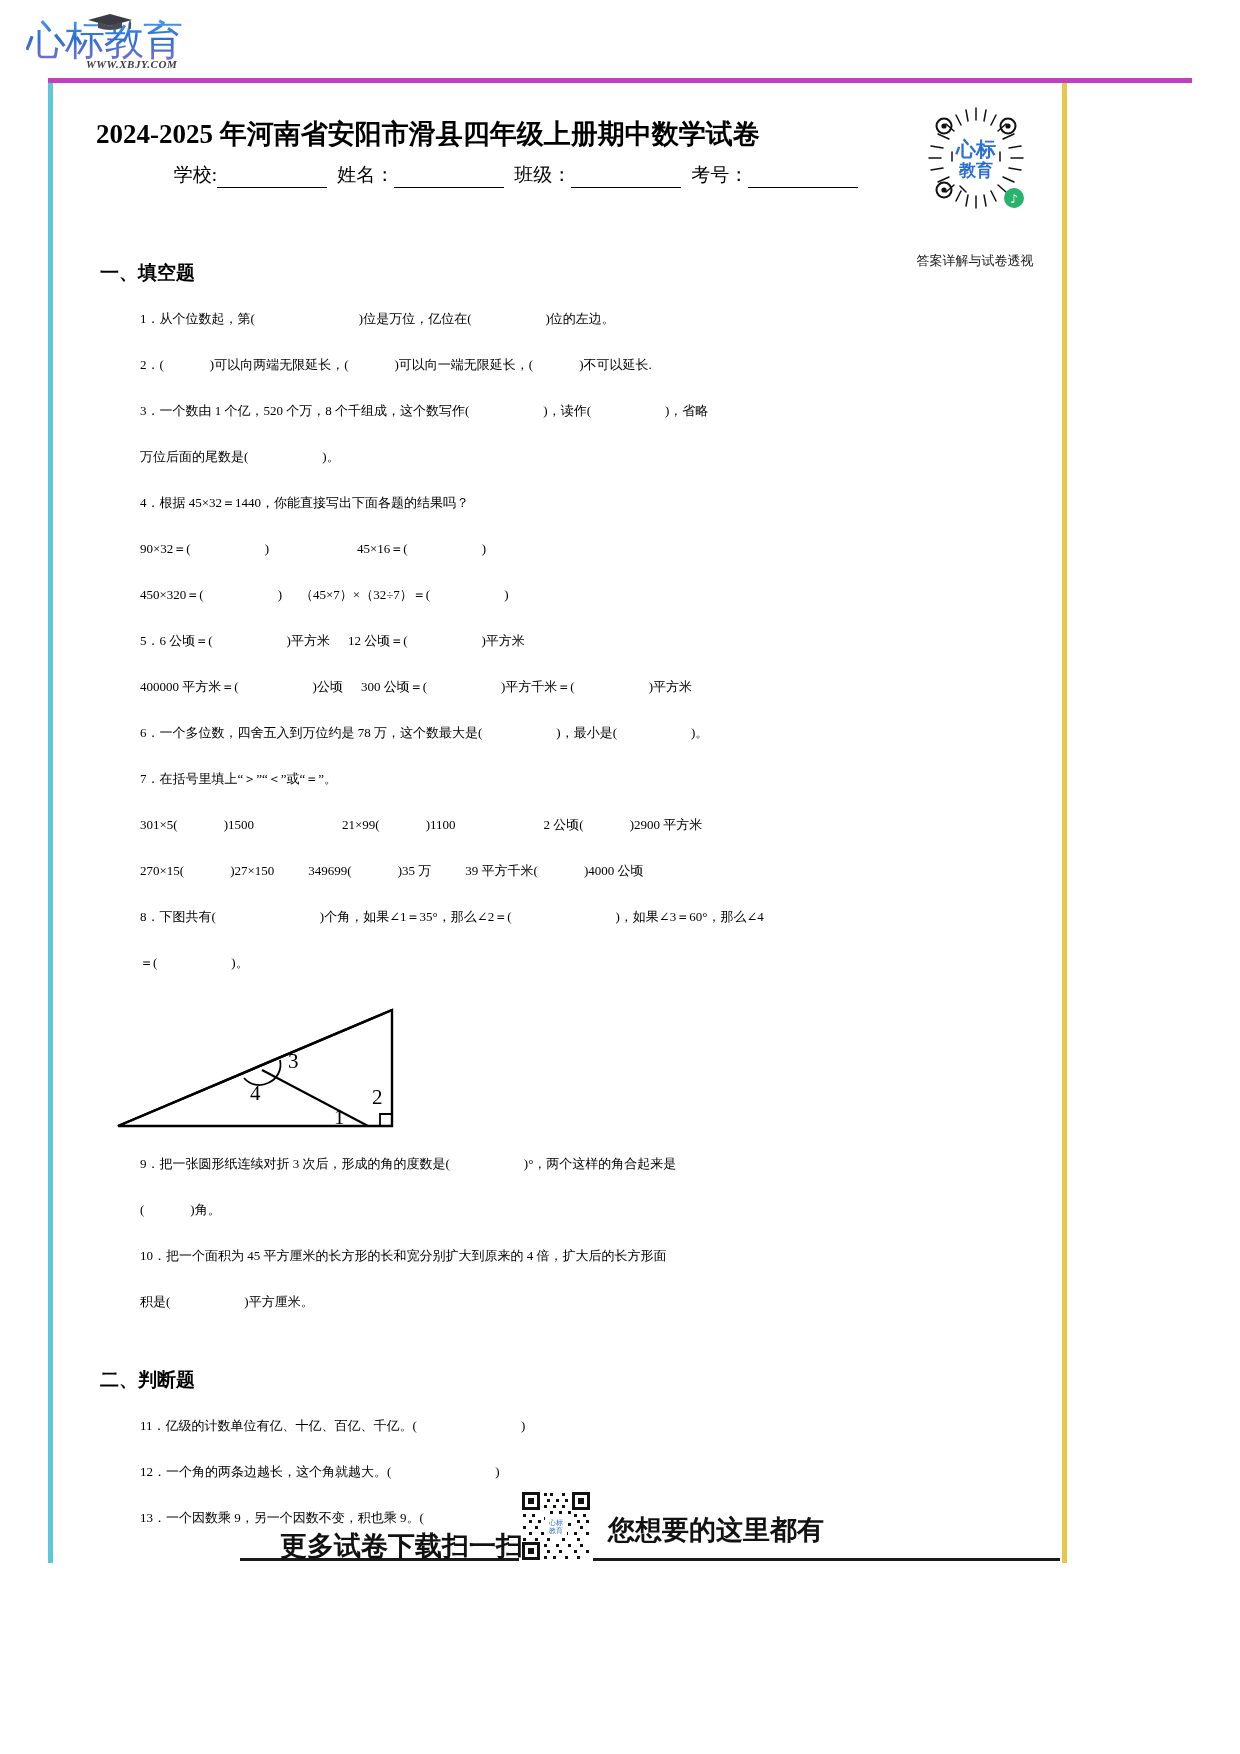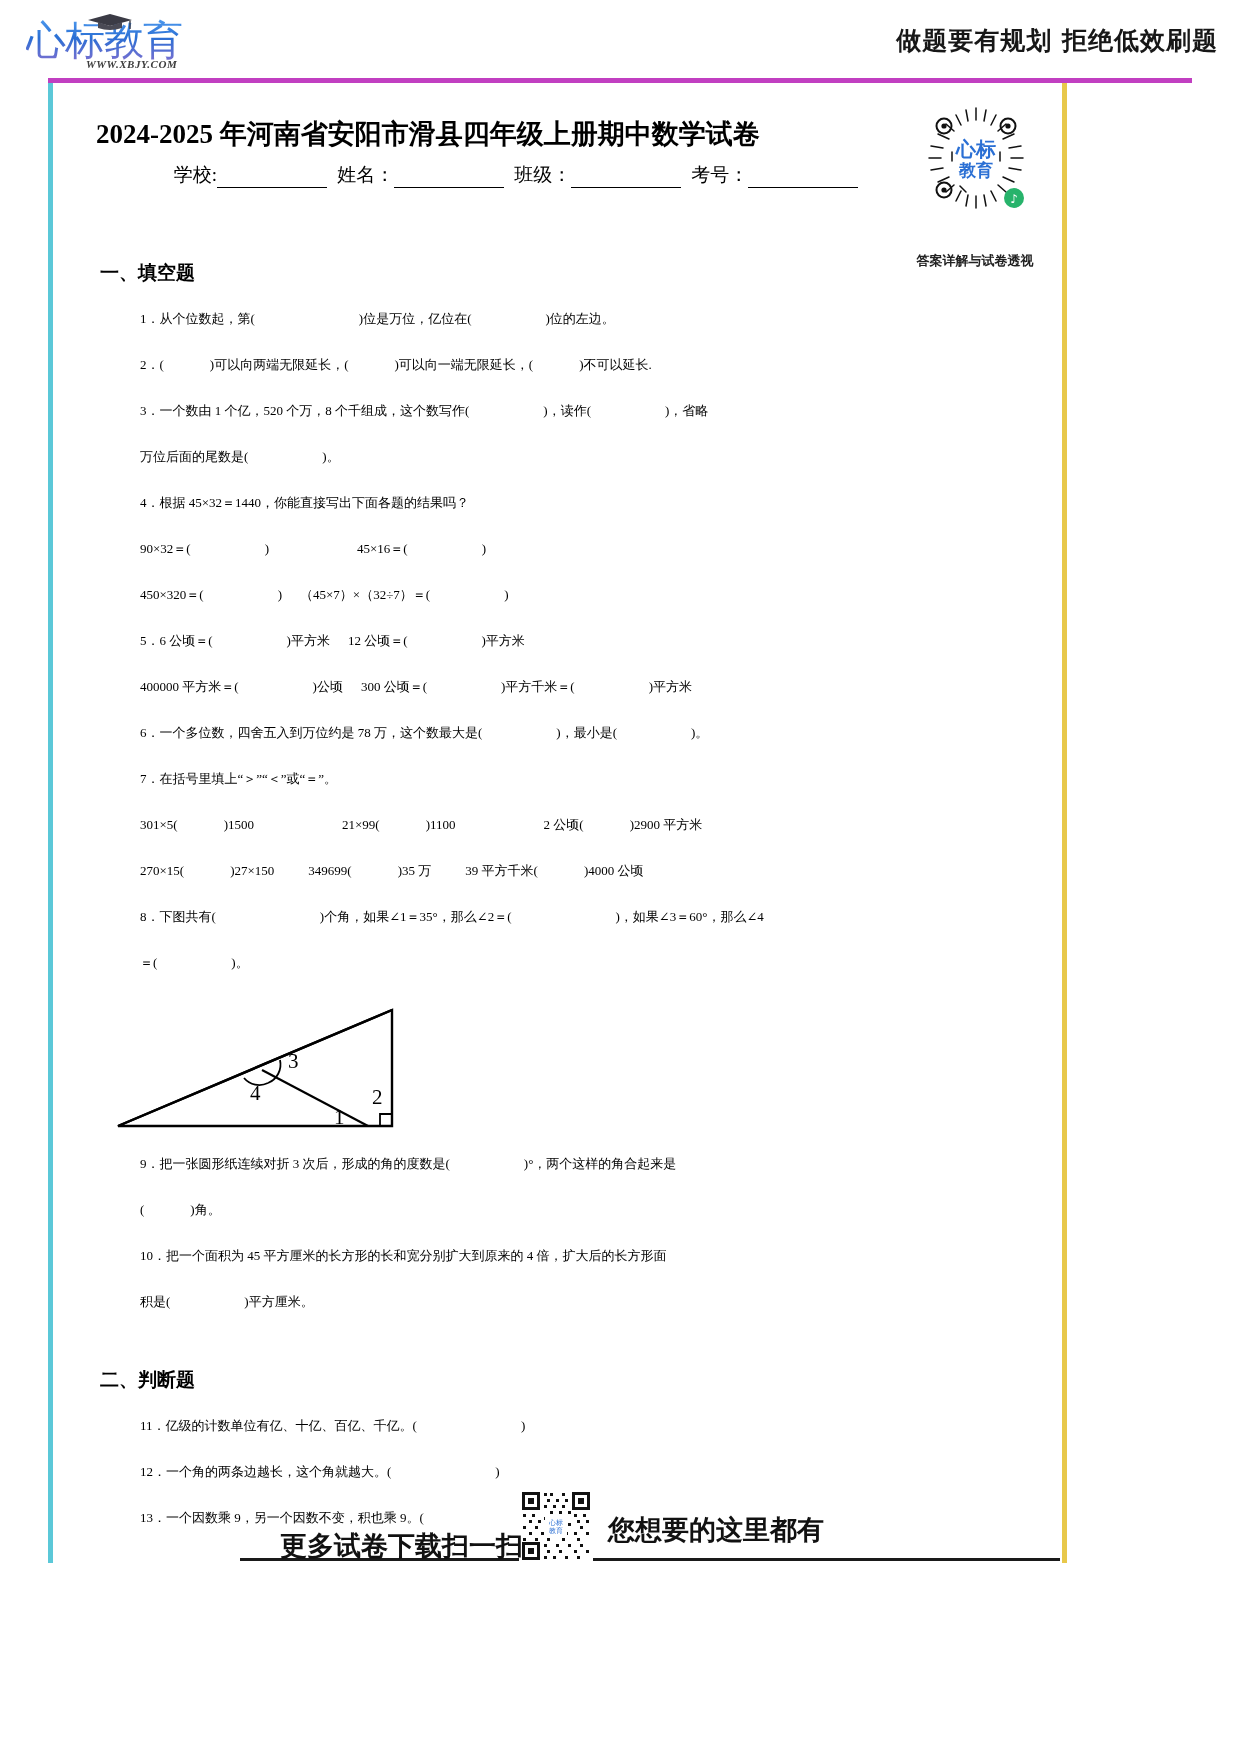--- a/index.html
+++ b/index.html
@@ -97,21 +97,20 @@
   .qr-main {
     position: absolute; left: 922px; top: 104px;
     width: 108px; height: 108px;
   }
   .qr-caption {
     position: absolute; left: 880px; top: 252px; width: 190px;
     text-align: center;
     font-family: "DejaVu Sans", sans-serif;
     font-size: 13px; color: #222;
     white-space: nowrap;
-    font-weight: bold;
   }
 
   
   .content {
     position: absolute; left: 100px; top: 248px; width: 950px;
   }
   .sec-head {
     font-family: "DejaVu Sans", sans-serif;
     font-size: 19px; font-weight: bold;
     margin-top: 12px; margin-bottom: 10px;
@@ -162,21 +161,20 @@
   <div class="topbar">
     <div class="logo">
       <svg class="logo-cap" viewBox="0 0 44 17">
         <polygon points="22,0 44,6 22,12 0,6" fill="#3b3b45"></polygon>
         <path d="M10 8 L10 14 Q22 18 34 14 L34 8 L22 12 Z" fill="#4a4a55"></path>
         <line x1="42" y1="6.5" x2="42" y2="15" stroke="#3b3b45" stroke-width="1.4"></line>
       </svg>
       <div class="logo-text">心标教育</div>
       <div class="logo-url">WWW.XBJY.COM</div>
     </div>
-    <div class="slogan">做题要有规划 拒绝低效刷题</div>
   </div>
 
   <div class="frame-top"></div>
   <div class="frame-left"></div>
   <div class="frame-right"></div>
   <div class="frame-bottom"></div>
 
   <div class="title">2024-2025 年河南省安阳市滑县四年级上册期中数学试卷</div>
 
   <div class="infoline">

